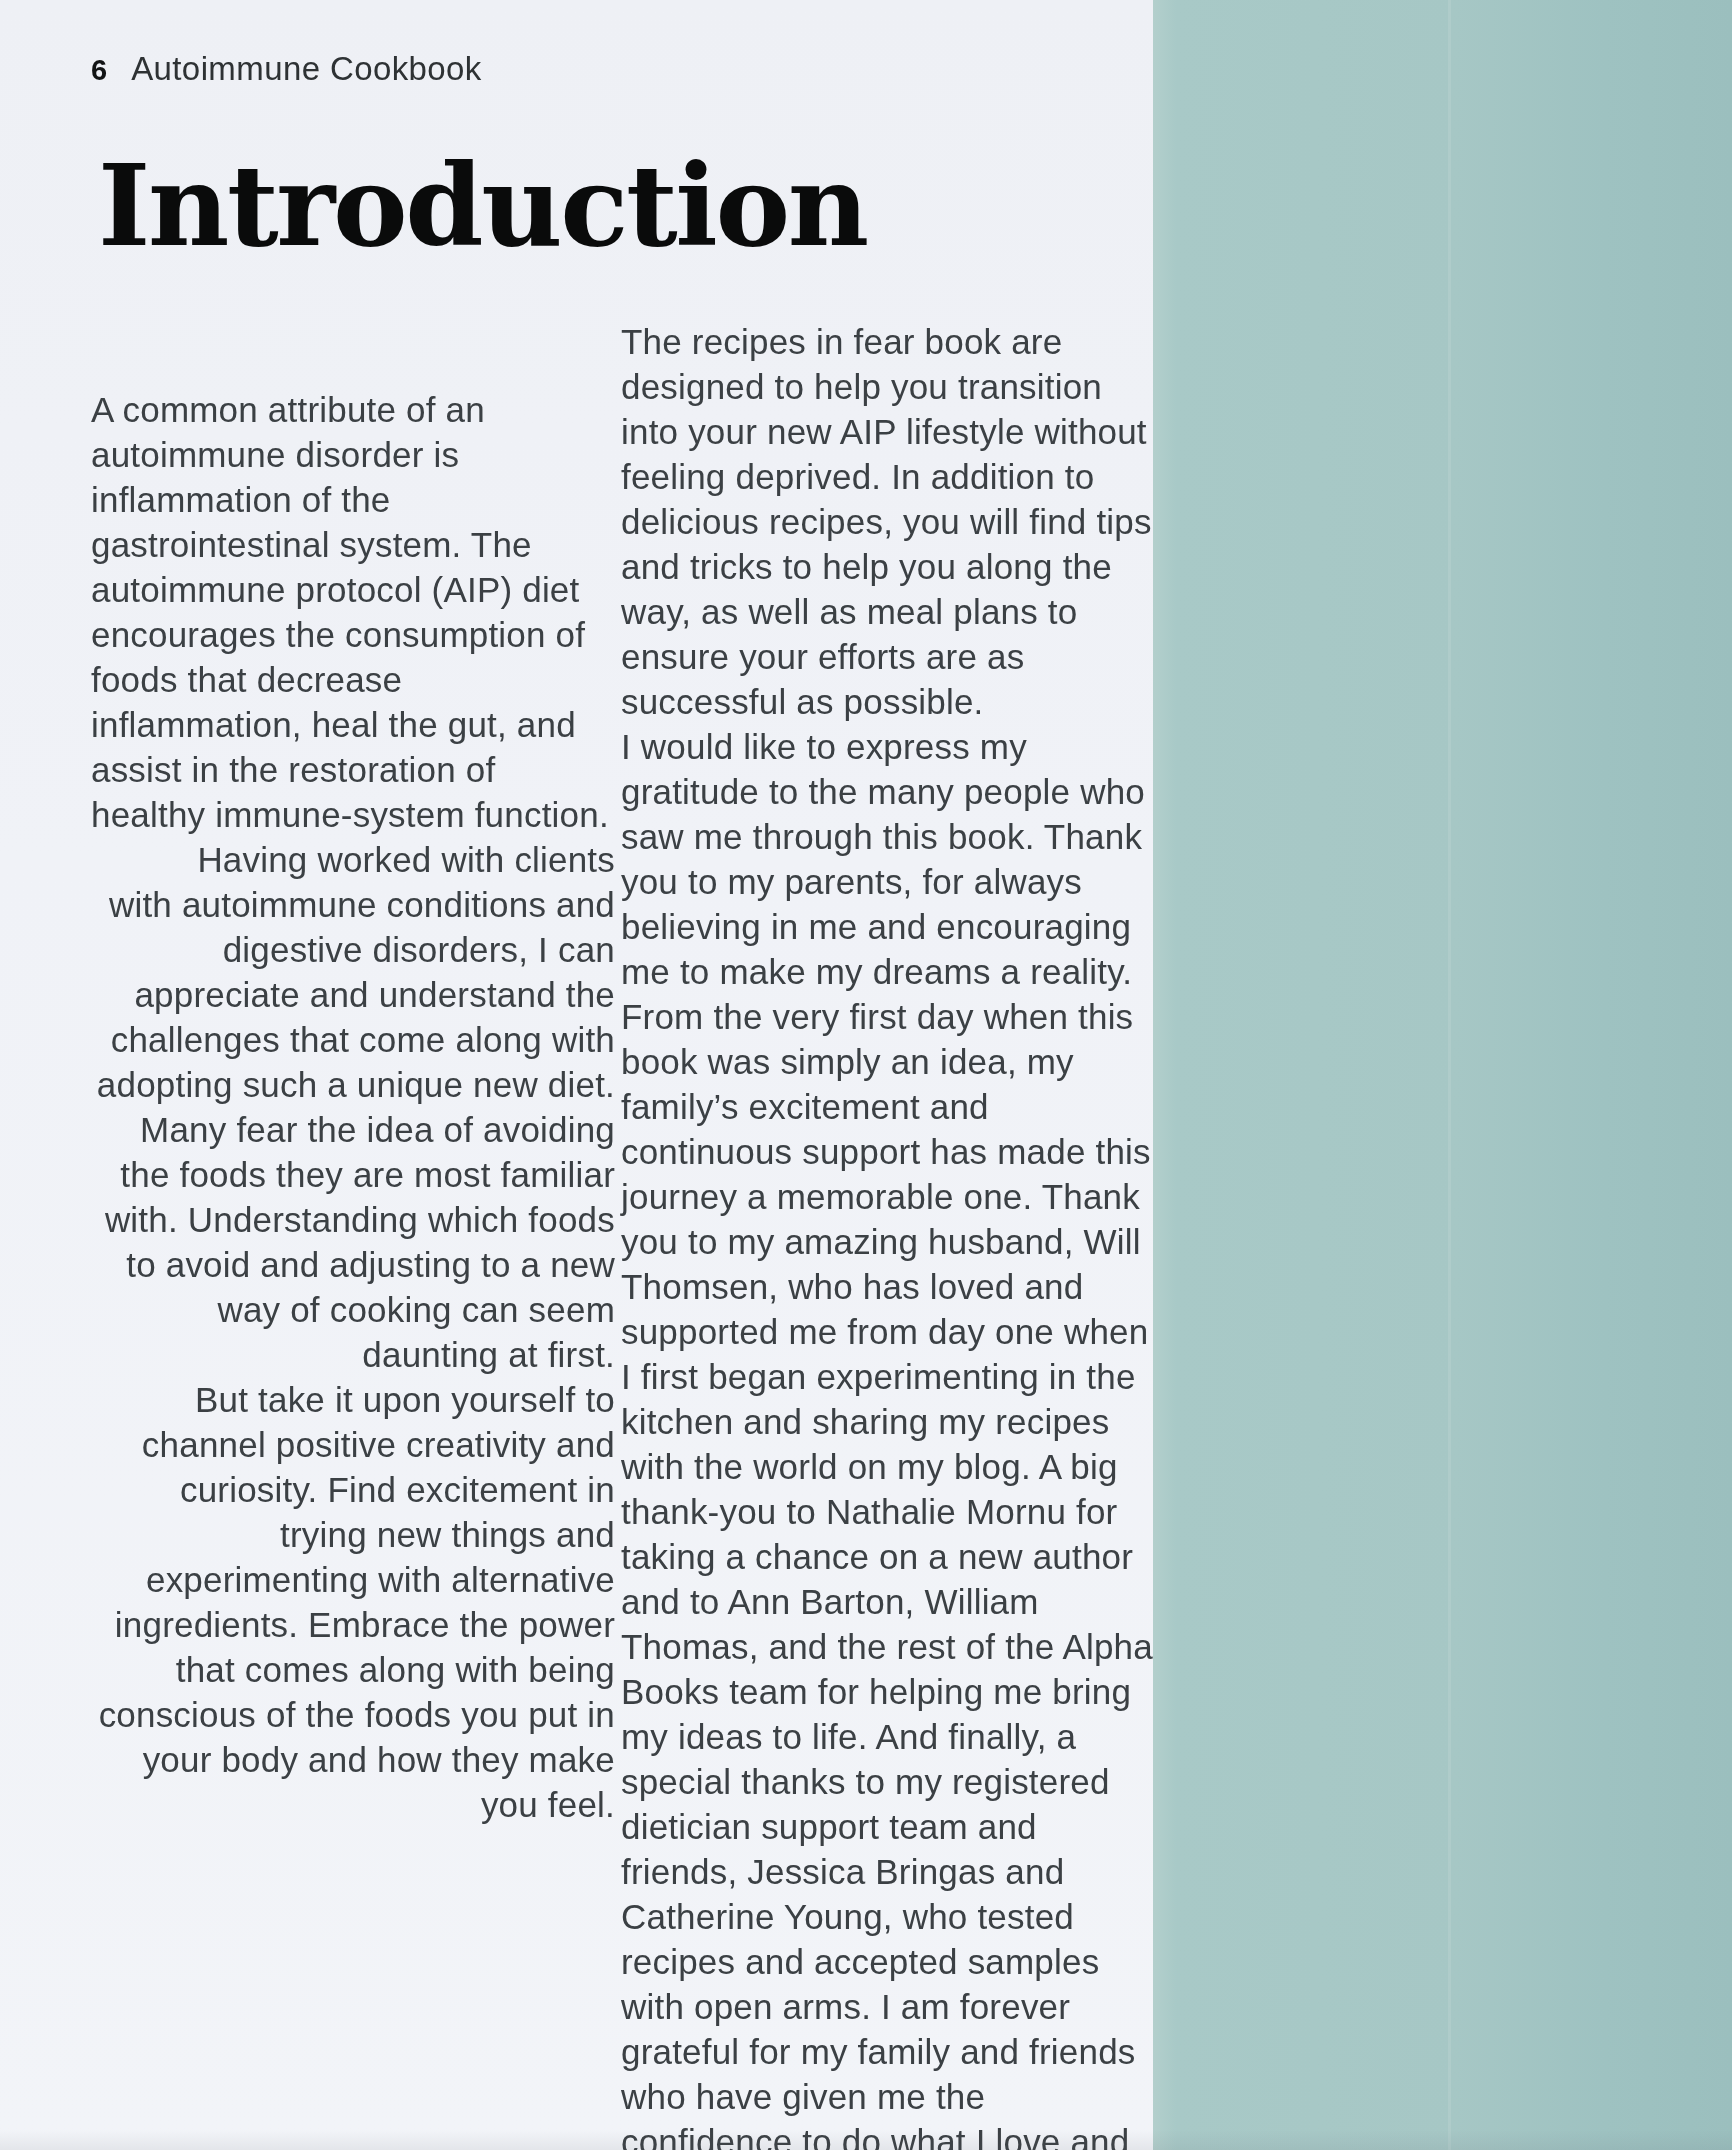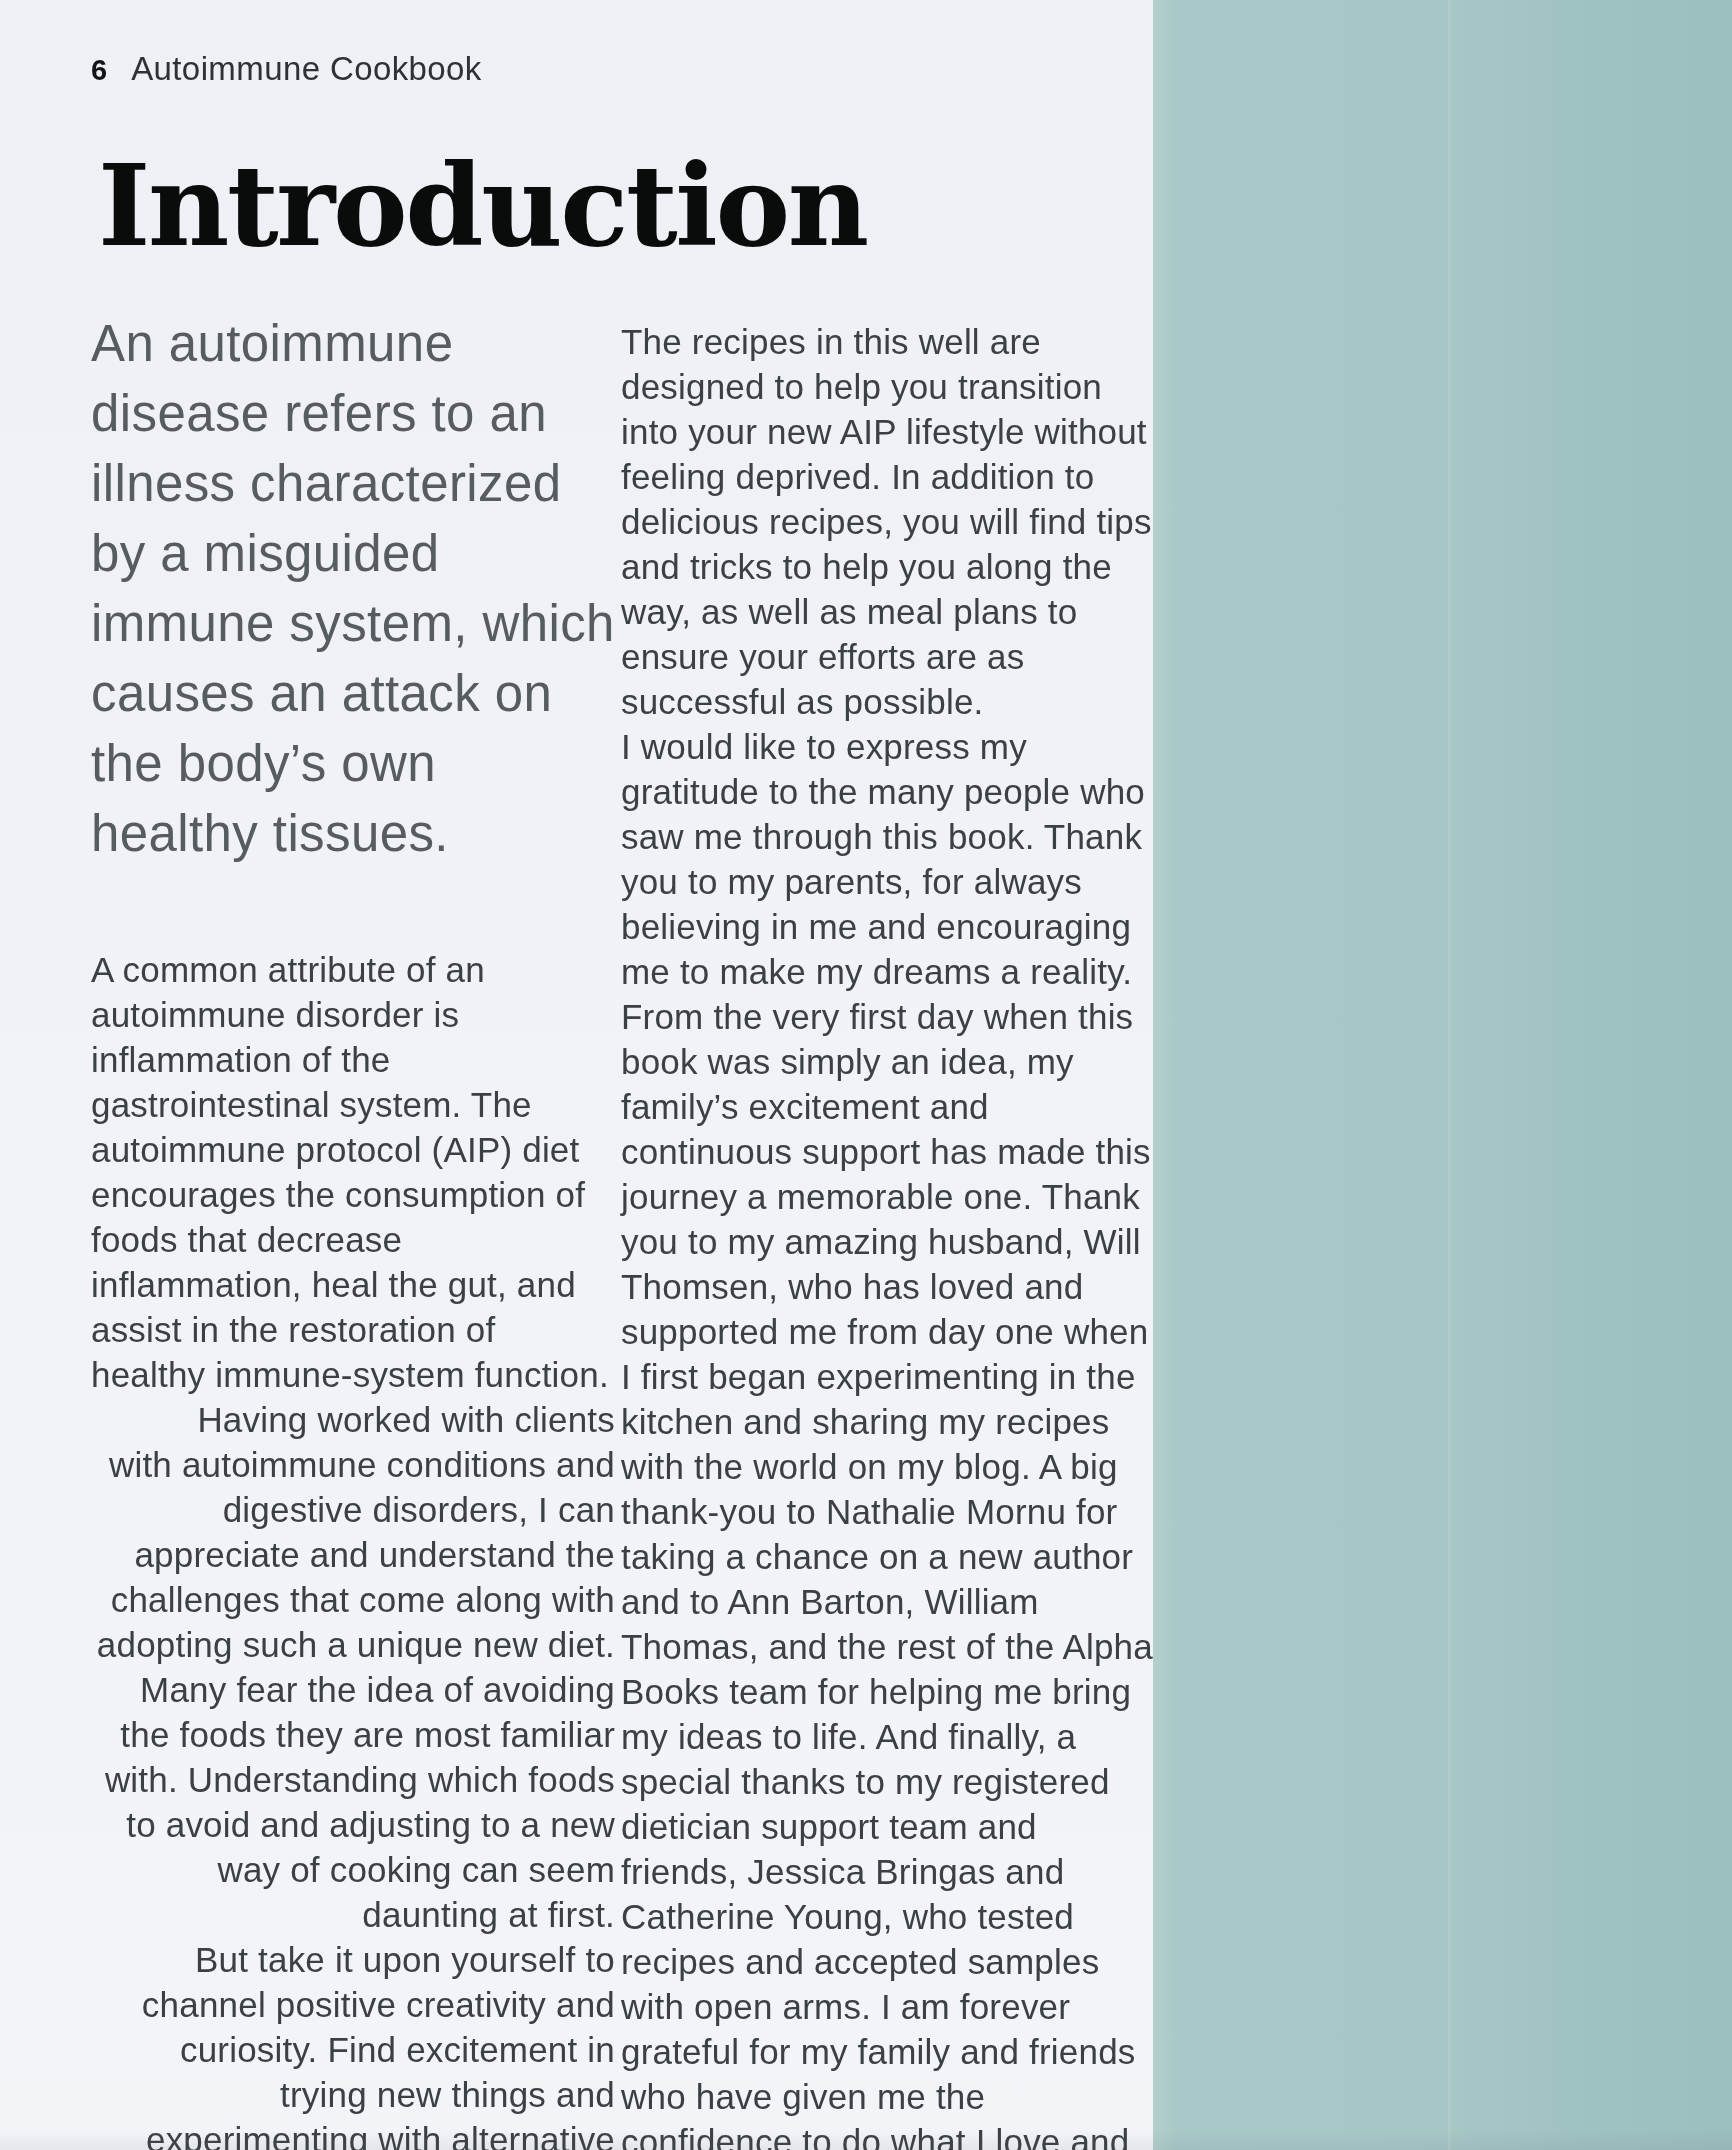--- a/index.html
+++ b/index.html
@@ -132,27 +132,26 @@
   <div class="teal-band"></div>
 
   <div class="running-header">
     <span class="page-number">6</span>
     <span class="book-title">Autoimmune Cookbook</span>
   </div>
 
   <h1 class="page-title">Introduction</h1>
 
   <div class="col col-left">
-    <p class="lead">An autoimmune disease refers to an illness characterized by a misguided immune system, which causes an attack on the body’s own healthy tissues.</p>
     <p class="body-par first-body">A common attribute of an autoimmune disorder is inflammation of the gastrointestinal system. The autoimmune protocol (AIP) diet encourages the consumption of foods that decrease inflammation, heal the gut, and assist in the restoration of healthy immune-system function.</p>
     <p class="body-par indent">Having worked with clients with autoimmune conditions and digestive disorders, I can appreciate and understand the challenges that come along with adopting such a unique new diet. Many fear the idea of avoiding the foods they are most familiar with. Understanding which foods to avoid and adjusting to a new way of cooking can seem daunting at first.</p>
     <p class="body-par indent">But take it upon yourself to channel positive creativity and curiosity. Find excitement in trying new things and experimenting with alternative ingredients. Embrace the power that comes along with being conscious of the foods you put in your body and how they make you feel.</p>
   </div>
 
   <div class="col col-right">
-    <p class="body-par">The recipes in this well are designed to help you transition into your new AIP lifestyle without feeling deprived. In addition to delicious recipes, you will find tips and tricks to help you along the way, as well as meal plans to ensure your efforts are as successful as possible.</p>
+    <p class="body-par">The recipes in fear book are designed to help you transition into your new AIP lifestyle without feeling deprived. In addition to delicious recipes, you will find tips and tricks to help you along the way, as well as meal plans to ensure your efforts are as successful as possible.</p>
     <p class="body-par">I would like to express my gratitude to the many people who saw me through this book. Thank you to my parents, for always believing in me and encouraging me to make my dreams a reality. From the very first day when this book was simply an idea, my family’s excitement and continuous support has made this journey a memorable one. Thank you to my amazing husband, Will Thomsen, who has loved and supported me from day one when I first began experimenting in the kitchen and sharing my recipes with the world on my blog. A big thank-you to Nathalie Mornu for taking a chance on a new author and to Ann Barton, William Thomas, and the rest of the Alpha Books team for helping me bring my ideas to life. And finally, a special thanks to my registered dietician support team and friends, Jessica Bringas and Catherine Young, who tested recipes and accepted samples with open arms. I am forever grateful for my family and friends who have given me the confidence to do what I love and accomplish the unimaginable.</p>
   </div>
 
   <div class="scan-shade"></div>
 
 </div>
 
 
 </body></html>

